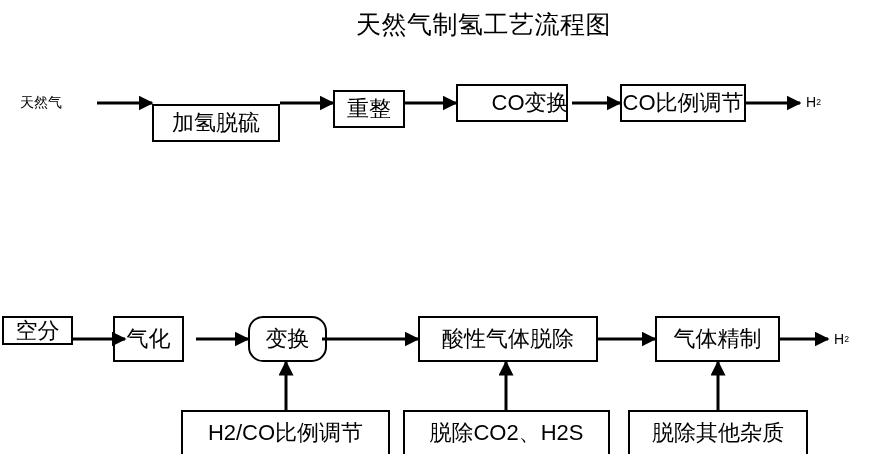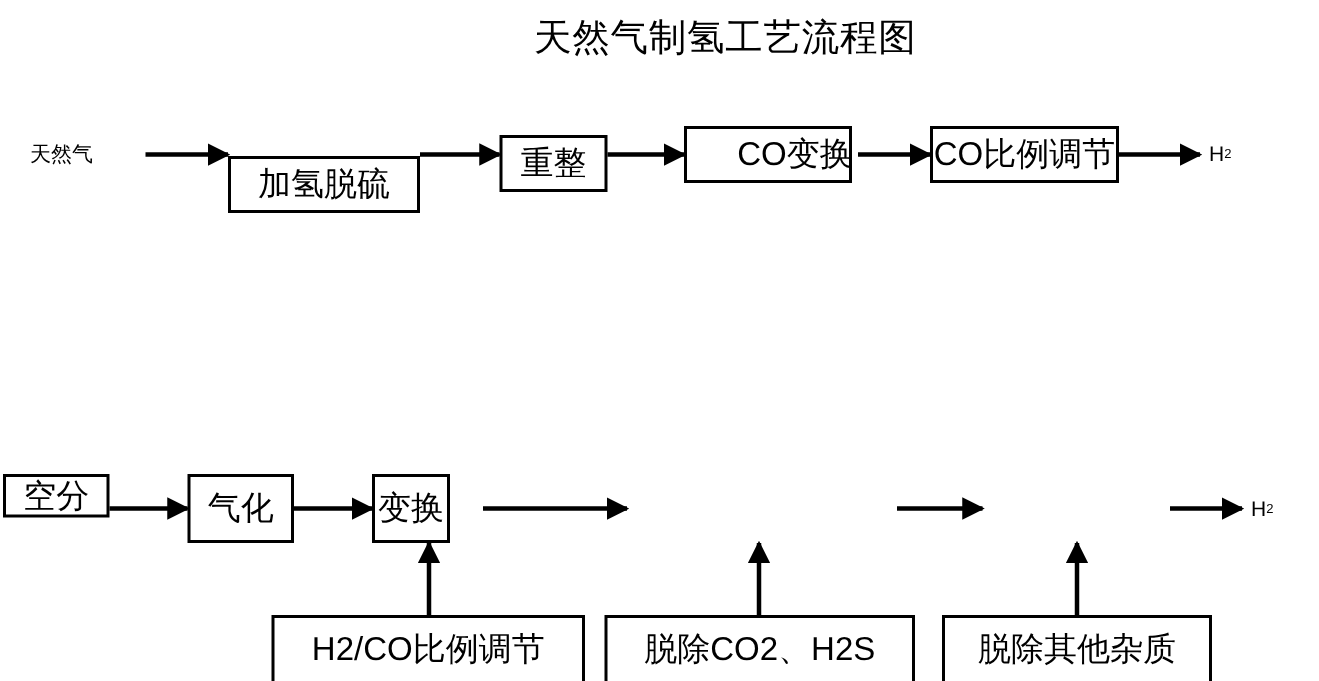--- a/index.html
+++ b/index.html
@@ -89,25 +89,27 @@
   <div class="node" style="left:620px; top:84px; width:126px; height:38px;">CO比例调节</div>
 
   <div class="plain-label" style="left:806px; top:90px; height:24px;">
       <span>H</span>
       <sub>2</sub>
     </div>
 
 
   <div class="node" style="left:2px; top:316px; width:71px; height:29px;">空分</div>
 
-  <div class="node" style="left:125px; top:316px; width:71px; height:46px;">气化</div>
+  <div class="node" style="left:113px; top:316px; width:71px; height:46px;">气化</div>
 
-  <div class="node" style="left:248px; top:316px; width:52px; height:46px;">变换</div>
+  <div class="node" style="left:248px; top:316px; width:79px; height:46px;border-radius:15px;">变换</div>
 
+  <div class="node" style="left:418px; top:316px; width:180px; height:46px;">酸性气体脱除</div>
 
+  <div class="node" style="left:655px; top:316px; width:125px; height:46px;">气体精制</div>
 
   <div class="plain-label" style="left:834px; top:327px; height:24px;">
       <span>H</span>
       <sub>2</sub>
     </div>
 
   <div class="node" style="left:181px; top:410px; width:209px; height:46px;">H2/CO比例调节</div>
 
   <div class="node" style="left:403px; top:410px; width:207px; height:46px;">脱除CO2、H2S</div>
 

